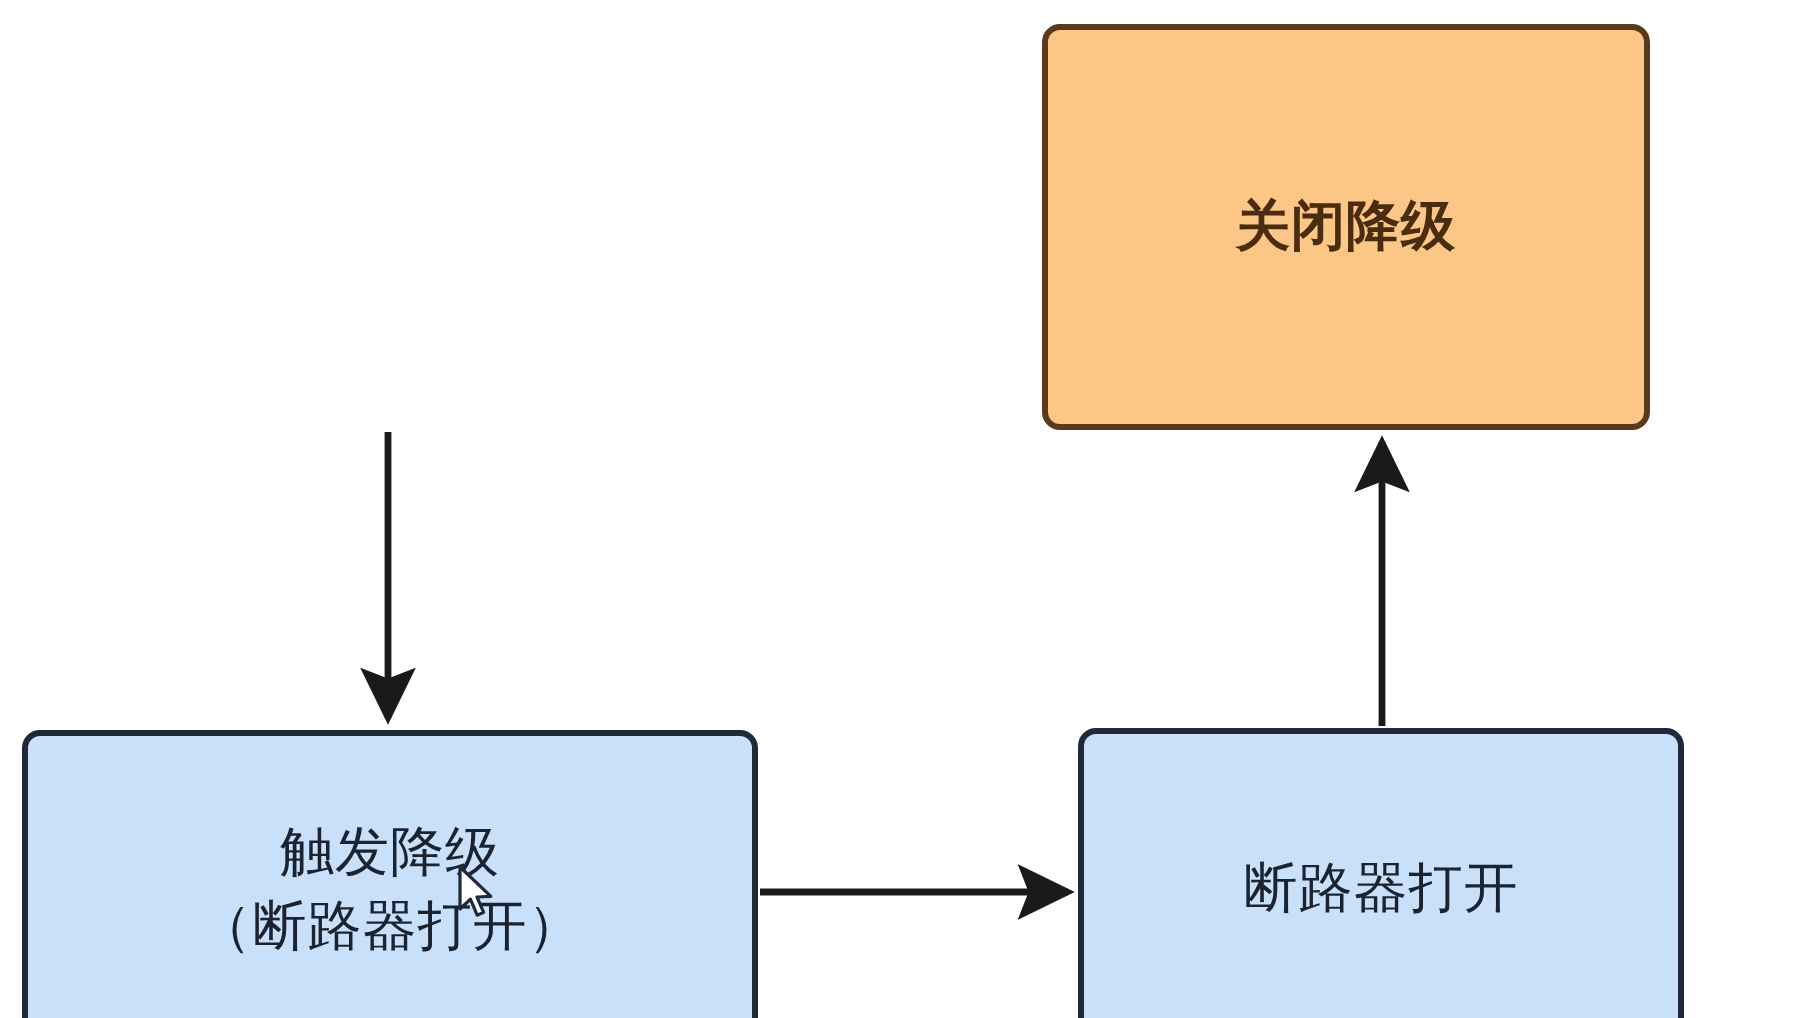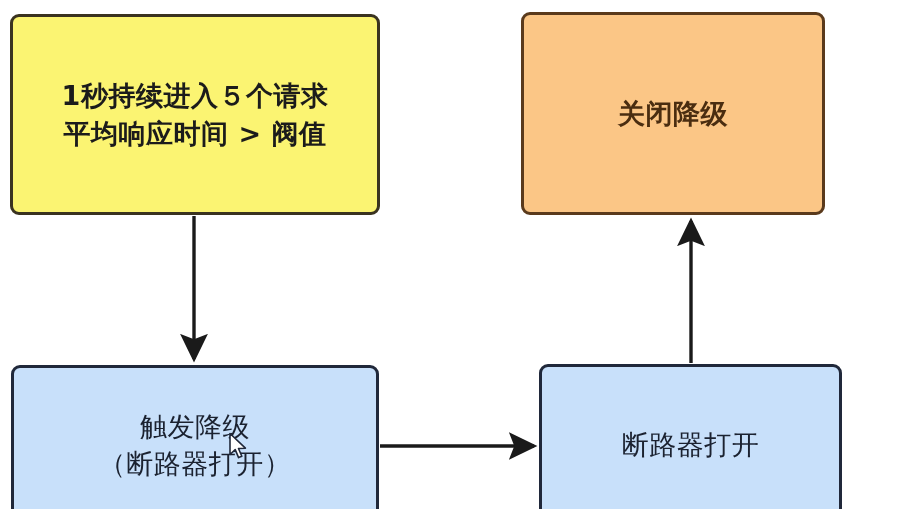--- a/index.html
+++ b/index.html
@@ -119,24 +119,20 @@
 
     <g>
       <line x1="380" y1="446" x2="534" y2="446" stroke="#1a1a1a" stroke-width="3.4" marker-end="url(#arrowhead)"></line>
     </g>
 
     <g>
       <line x1="691" y1="363" x2="691" y2="221" stroke="#1a1a1a" stroke-width="3.4" marker-end="url(#arrowhead)"></line>
     </g>
   </svg>
 
-  <div class="node" id="node-threshold" style="background: rgb(251, 244, 114); border-color: rgb(58, 51, 32);">
-    <span class="label">1秒持续进入５个请求
-平均响应时间 &gt; 阀值</span>
-  </div>
 
   <div class="node" id="node-close-degrade" style="background: rgb(251, 198, 134); border-color: rgb(90, 58, 28);">
     <span class="label">关闭降级</span>
   </div>
 
   <div class="node" id="node-trigger-degrade" style="background: rgb(200, 224, 250); border-color: rgb(32, 40, 58);">
     <span class="label">触发降级
 （断路器打开）</span>
   </div>
 

